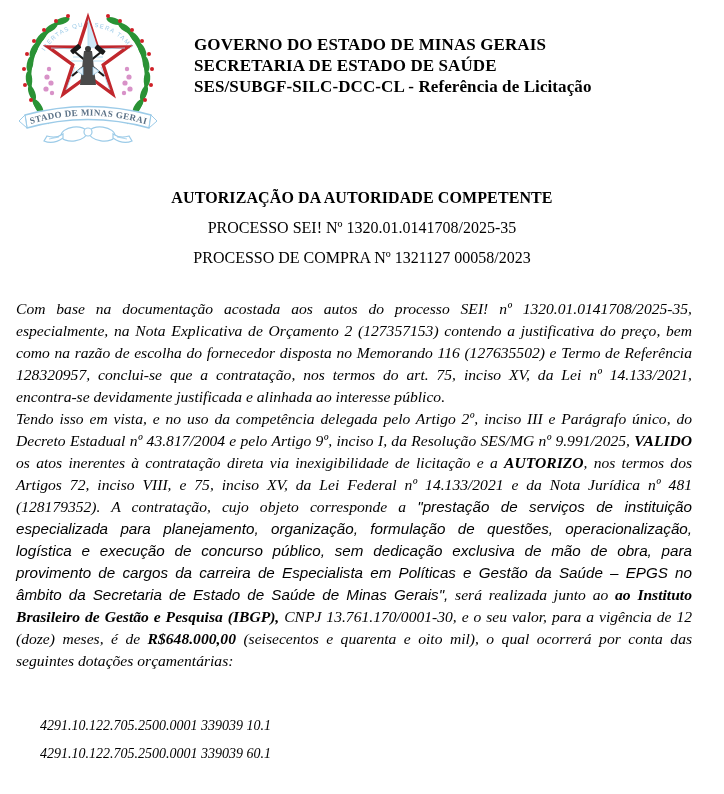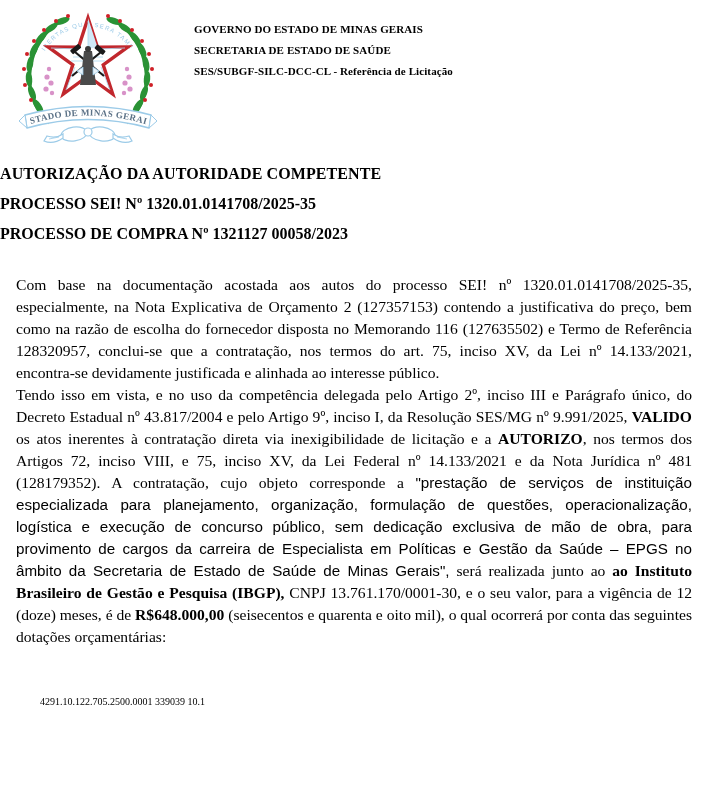--- a/index.html
+++ b/index.html
@@ -23,62 +23,62 @@
     align-items: flex-start;
     padding: 5px 0 0 12px;
   }
   .logo-wrap {
     width: 152px;
     height: 140px;
     flex: 0 0 auto;
   }
   .header-text {
     margin-left: 30px;
-    margin-top: 14px;
+    margin-top: 29px;
     font-weight: bold;
-    font-size: 11px;
+    font-size: 17px;
     line-height: 21px;
     letter-spacing: 0.1px;
   }
   
   .title-block {
-    text-align: left;
-    margin-top: 20px;
+    text-align: center;
+    margin-top: 44px;
   }
   .title-main {
     font-weight: bold;
     font-size: 16px;
     letter-spacing: 0.1px;
   }
   .process-line {
     font-size: 16px;
     margin-top: 12px;
-    font-weight: bold;
   }
   
   .content {
     padding: 0 32px 0 16px;
+    font-style: italic;
   }
   .para {
     font-size: 15.6px;
     line-height: 22px;
     text-align: justify;
     text-justify: inter-word;
   }
   .para-1 { margin-top: 31px; }
   .para-2 { margin-top: 0; }
   .sans {
     font-family: "Liberation Sans", "DejaVu Sans", sans-serif;
     font-size: 15.2px;
   }
   b { font-weight: bold; }
   .dotacoes {
     margin-top: 40px;
     margin-left: 24px;
-    font-size: 10px;
+    font-size: 14px;
   }
   .dotacao-line {
     line-height: 28px;
   }
 </style>
 </head>
 <body>
 
 <div class="page">
 
@@ -219,16 +219,17 @@
   </div>
 
   <div class="content">
 
     <p class="para para-1">Com base na documentação acostada aos autos do processo SEI! nº 1320.01.0141708/2025-35, especialmente, na Nota Explicativa de Orçamento 2 (127357153) contendo a justificativa do preço, bem como na razão de escolha do fornecedor disposta no Memorando 116 (127635502) e Termo de Referência 128320957, conclui-se que a contratação, nos termos do art. 75, inciso XV, da Lei nº 14.133/2021, encontra-se devidamente justificada e alinhada ao interesse público.</p>
 
     <p class="para para-2"><span>Tendo isso em vista, e no uso da competência delegada pelo Artigo 2º, inciso III e Parágrafo único, do Decreto Estadual nº 43.817/2004 e pelo Artigo 9º, inciso I, da Resolução SES/MG nº 9.991/2025, </span><b>VALIDO</b><span> os atos inerentes à contratação direta via inexigibilidade de licitação e a </span><b>AUTORIZO</b><span>, nos termos dos Artigos 72, inciso VIII, e 75, inciso XV, da Lei Federal nº 14.133/2021 e da Nota Jurídica nº 481 (128179352). A contratação, cujo objeto corresponde a </span><span class="sans">"prestação de serviços de instituição especializada para planejamento, organização, formulação de questões, operacionalização, logística e execução de concurso público, sem dedicação exclusiva de mão de obra, para provimento de cargos da carreira de Especialista em Políticas e Gestão da Saúde – EPGS no âmbito da Secretaria de Estado de Saúde de Minas Gerais",</span><span> será realizada junto ao </span><b>ao Instituto Brasileiro de Gestão e Pesquisa (IBGP),</b><span> CNPJ 13.761.170/0001-30, e o seu valor, para a vigência de 12  (doze) meses, é de </span><b>R$648.000,00</b><span> (seisecentos e quarenta e oito mil), o qual ocorrerá por conta das seguintes dotações orçamentárias:</span></p>
 
     <div class="dotacoes">
       <div class="dotacao-line">4291.10.122.705.2500.0001 339039 10.1</div>
+      <div class="dotacao-line">4291.10.122.705.2500.0001 339039 60.1</div>
     </div>
 
   </div>
 </div>
 
 </body></html>

